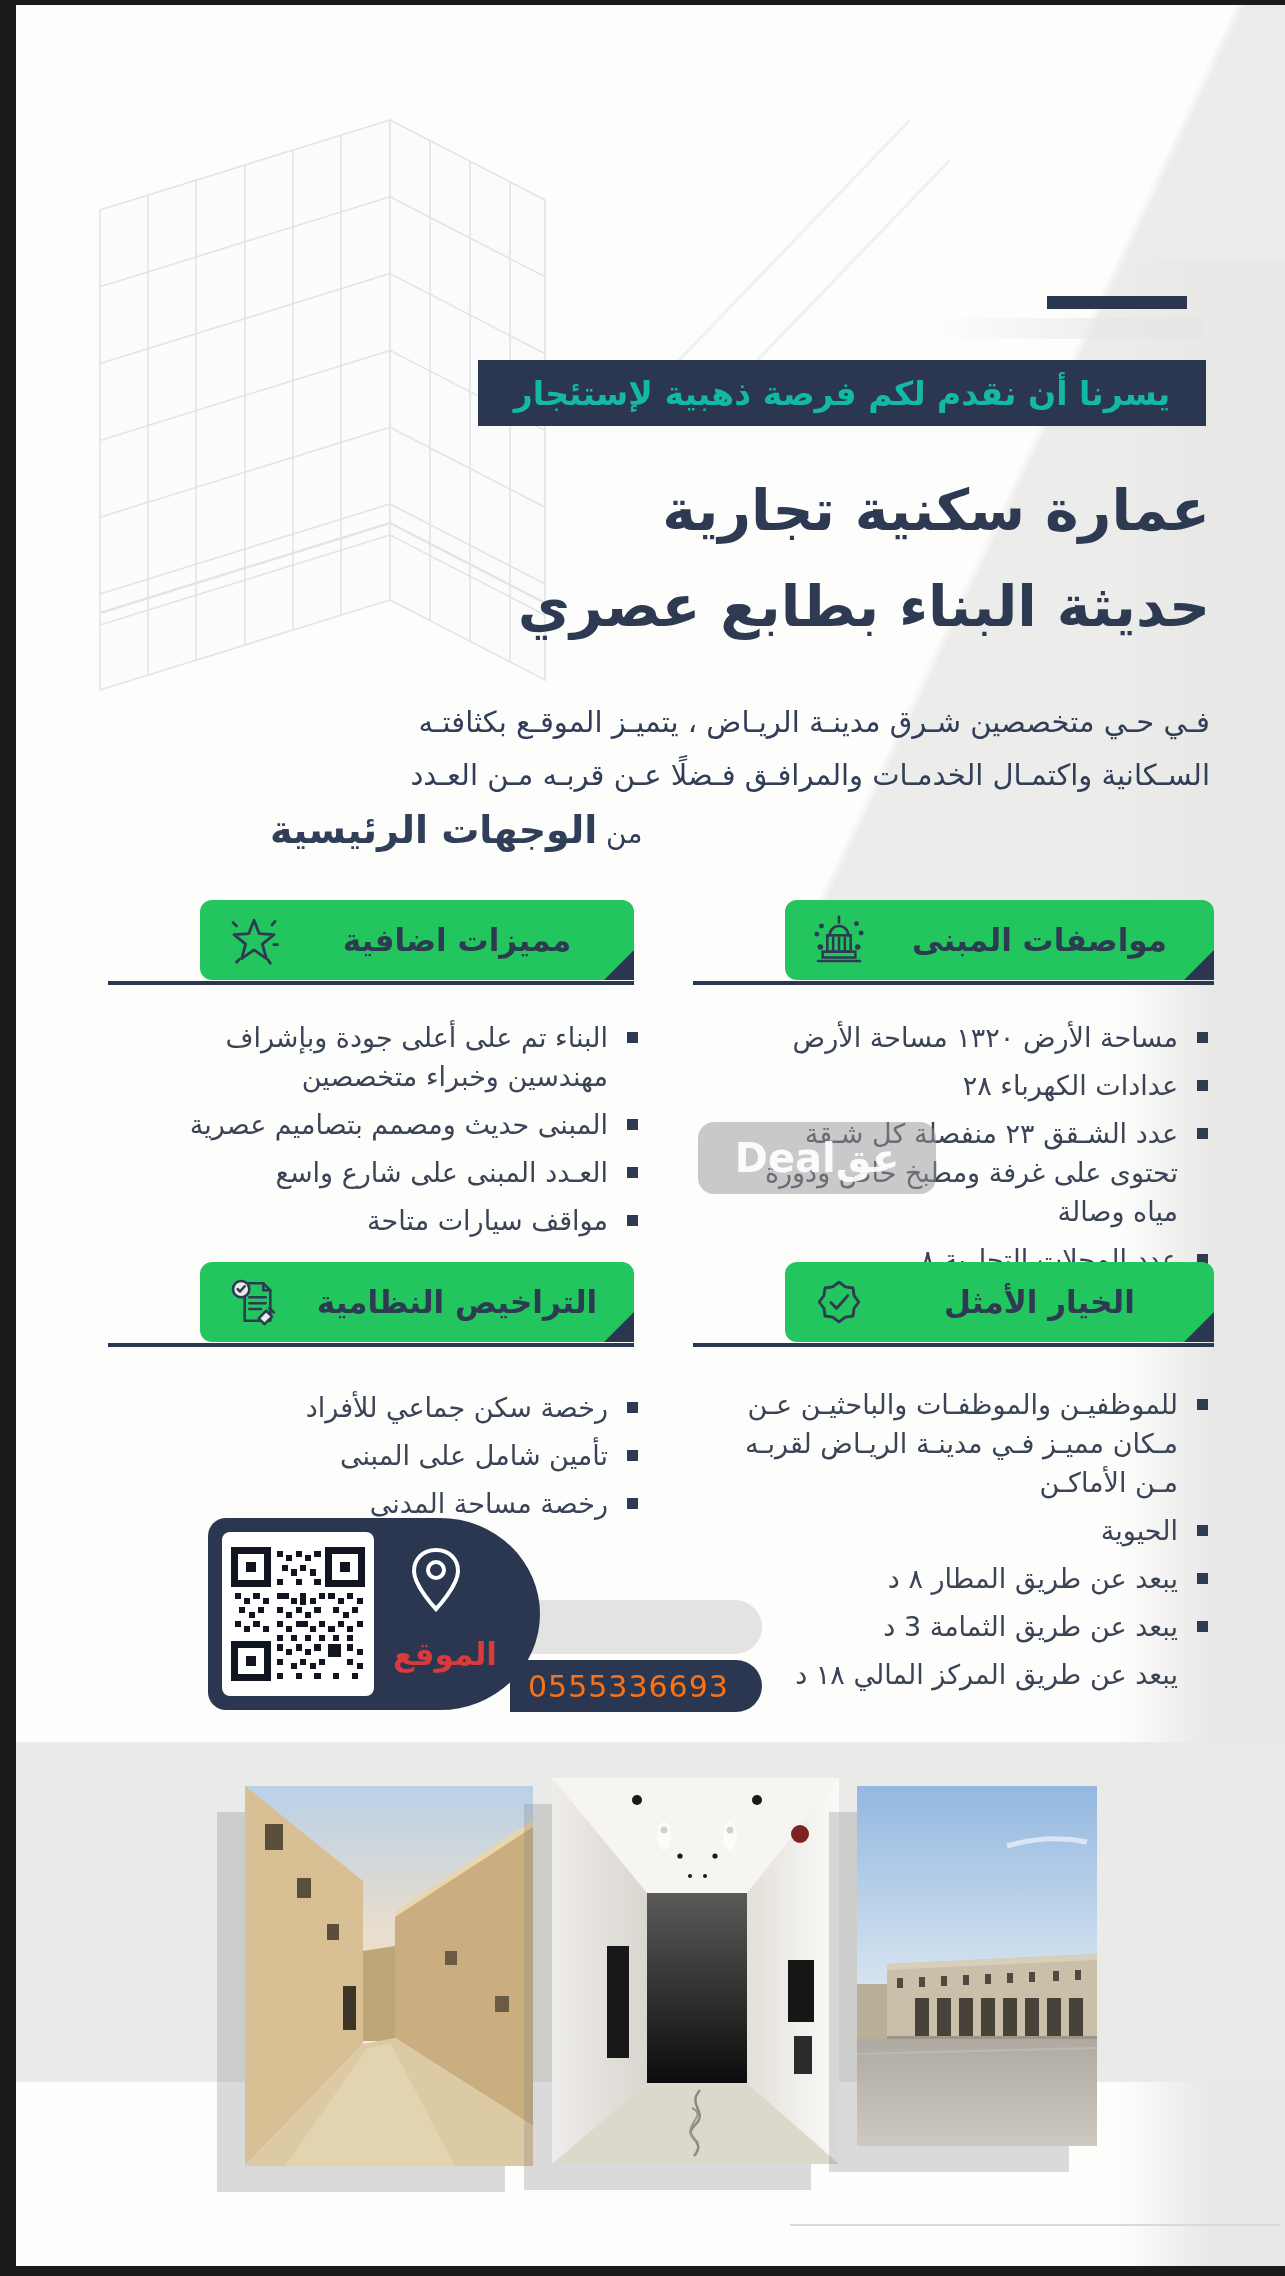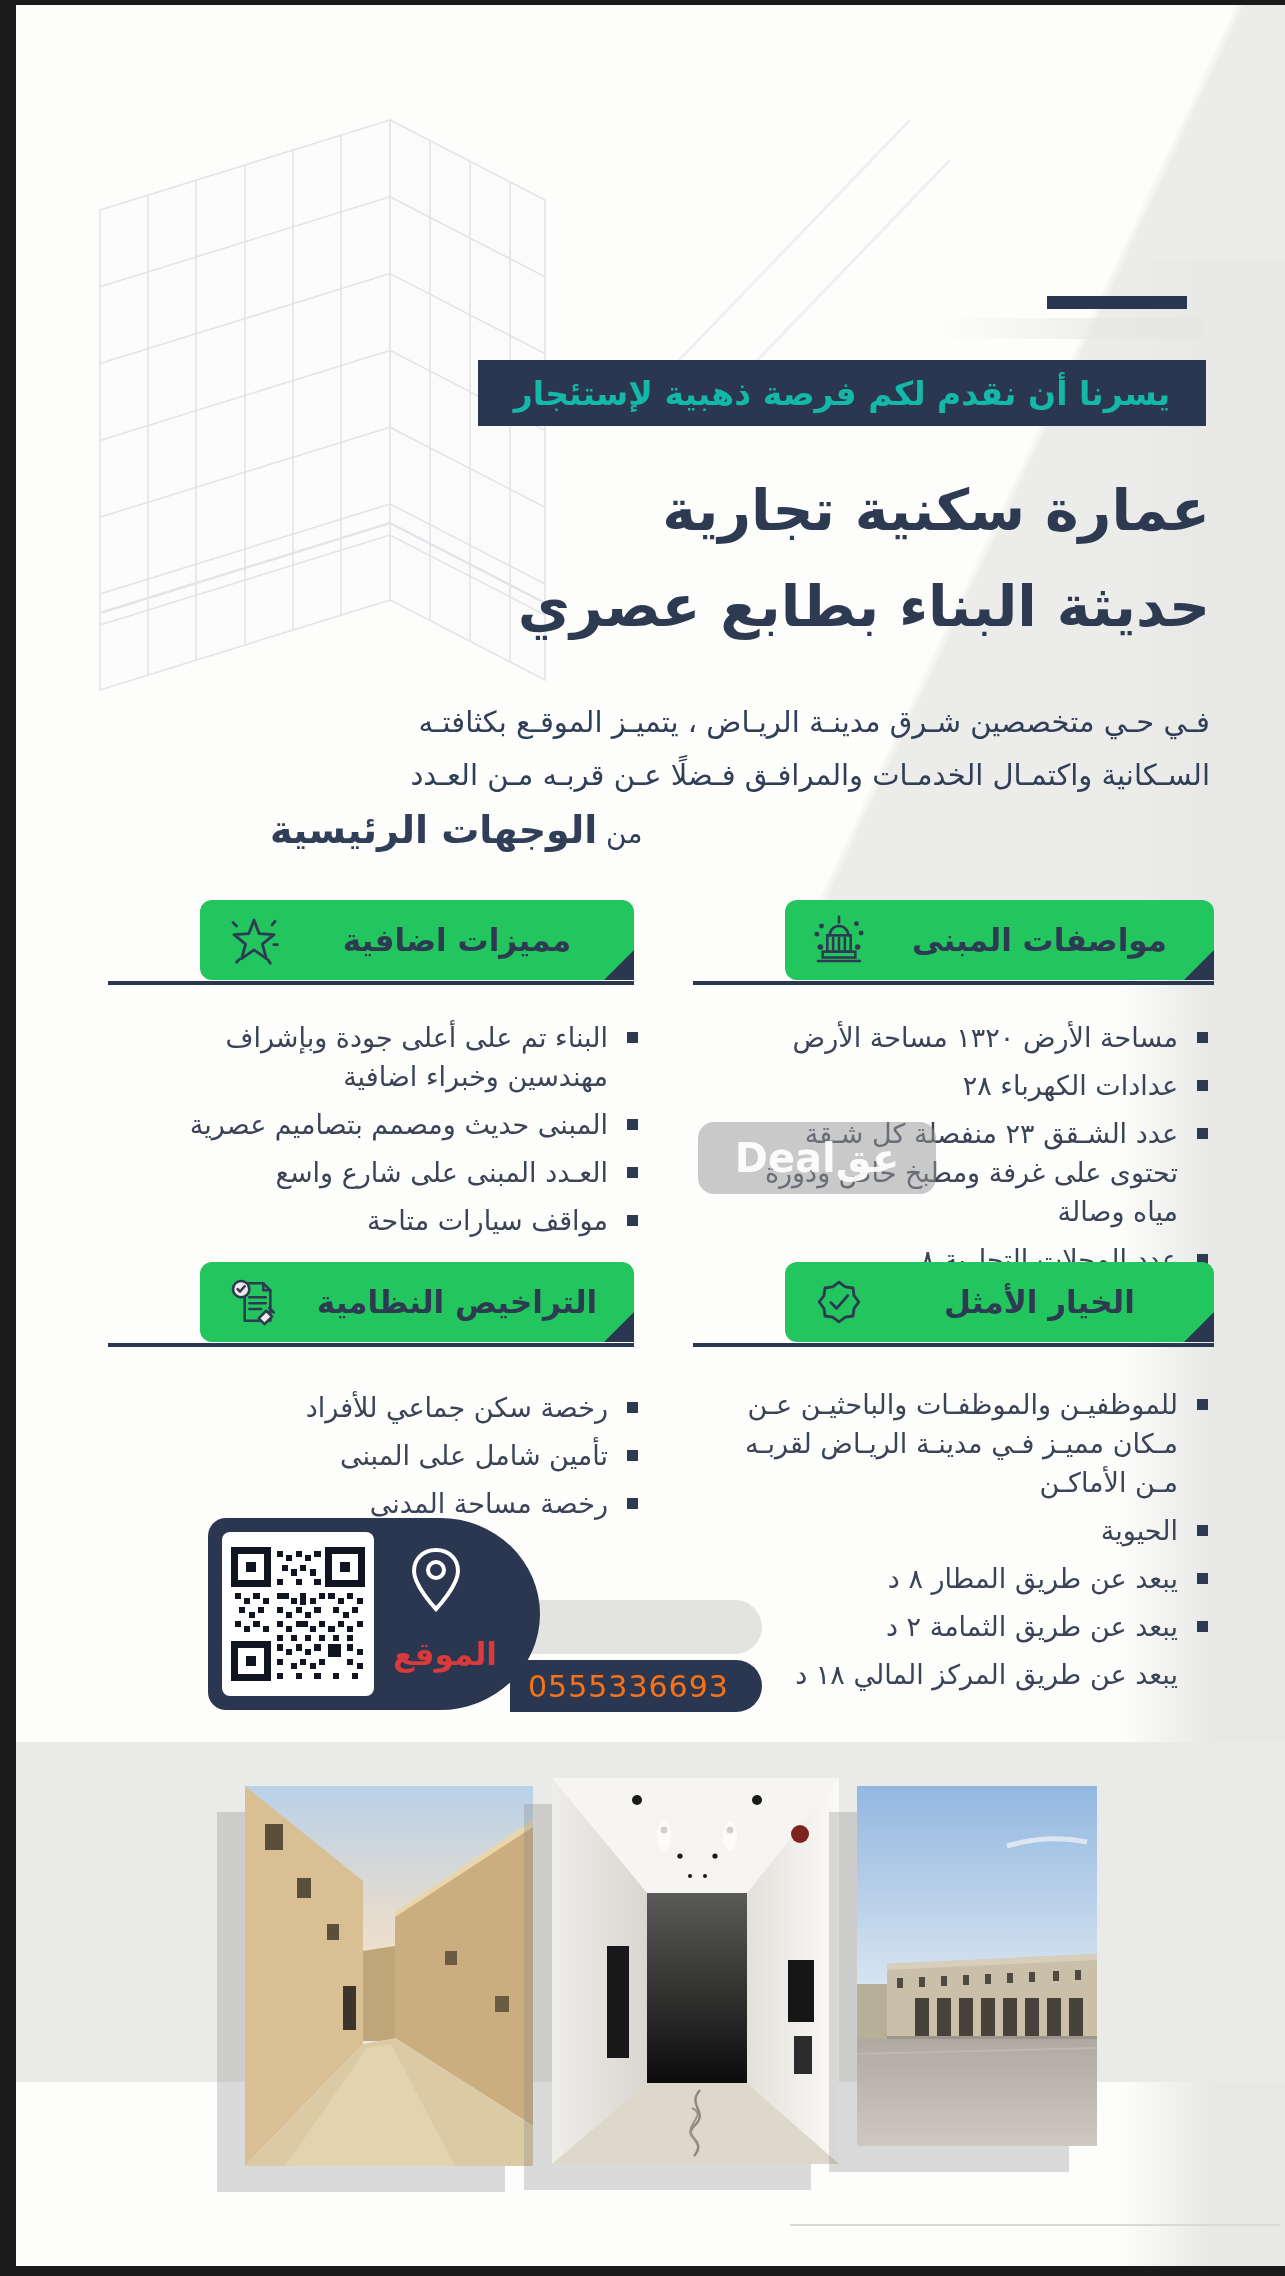--- a/index.html
+++ b/index.html
@@ -174,21 +174,21 @@
   </div>
 
   <div class="list list-specs">
     <div class="item">مساحة الأرض ١٣٢٠ مساحة الأرض</div>
     <div class="item">عدادات الكهرباء ٢٨</div>
     <div class="item">عدد الشـقق ٢٣ منفصلة كل شـقة تحتوى على غرفة ومطبخ خاص ودورة مياه وصالة</div>
     <div class="item">عدد المحلات التجارية ٨</div>
   </div>
 
   <div class="list list-features">
-    <div class="item">البناء تم على أعلى جودة وبإشراف مهندسين وخبراء اضافية</div>
+    <div class="item">البناء تم على أعلى جودة وبإشراف مهندسين وخبراء متخصصين</div>
     <div class="item">المبنى حديث ومصمم بتصاميم عصرية</div>
     <div class="item">العـدد المبنى على شارع واسع</div>
     <div class="item">مواقف سيارات متاحة</div>
   </div>
 
   <div class="watermark">
     <span>عقDeal</span>
   </div>
 
   <div class="ribbon r2-right">
@@ -217,21 +217,21 @@
           <line x1="37" y1="29" x2="41" y2="33"></line>
       </svg>
     </span>
     <span class="fold"></span>
   </div>
 
   <div class="list list-optimal">
     <div class="item">للموظفيـن والموظفـات والباحثيـن عـن مـكان مميـز فـي مدينـة الريـاض لقربـه مـن الأماكـن</div>
     <div class="item">الحيوية</div>
     <div class="item">يبعد عن طريق المطار ٨ د</div>
-    <div class="item">يبعد عن طريق الثمامة ٢ د</div>
+    <div class="item">يبعد عن طريق الثمامة 3 د</div>
     <div class="item no-bullet">يبعد عن طريق المركز المالي ١٨ د</div>
   </div>
 
   <div class="list list-licenses">
     <div class="item">رخصة سكن جماعي للأفراد</div>
     <div class="item">تأمين شامل على المبنى</div>
     <div class="item">رخصة مساحة المدني</div>
   </div>
 
   <div class="gray-bar"></div>

